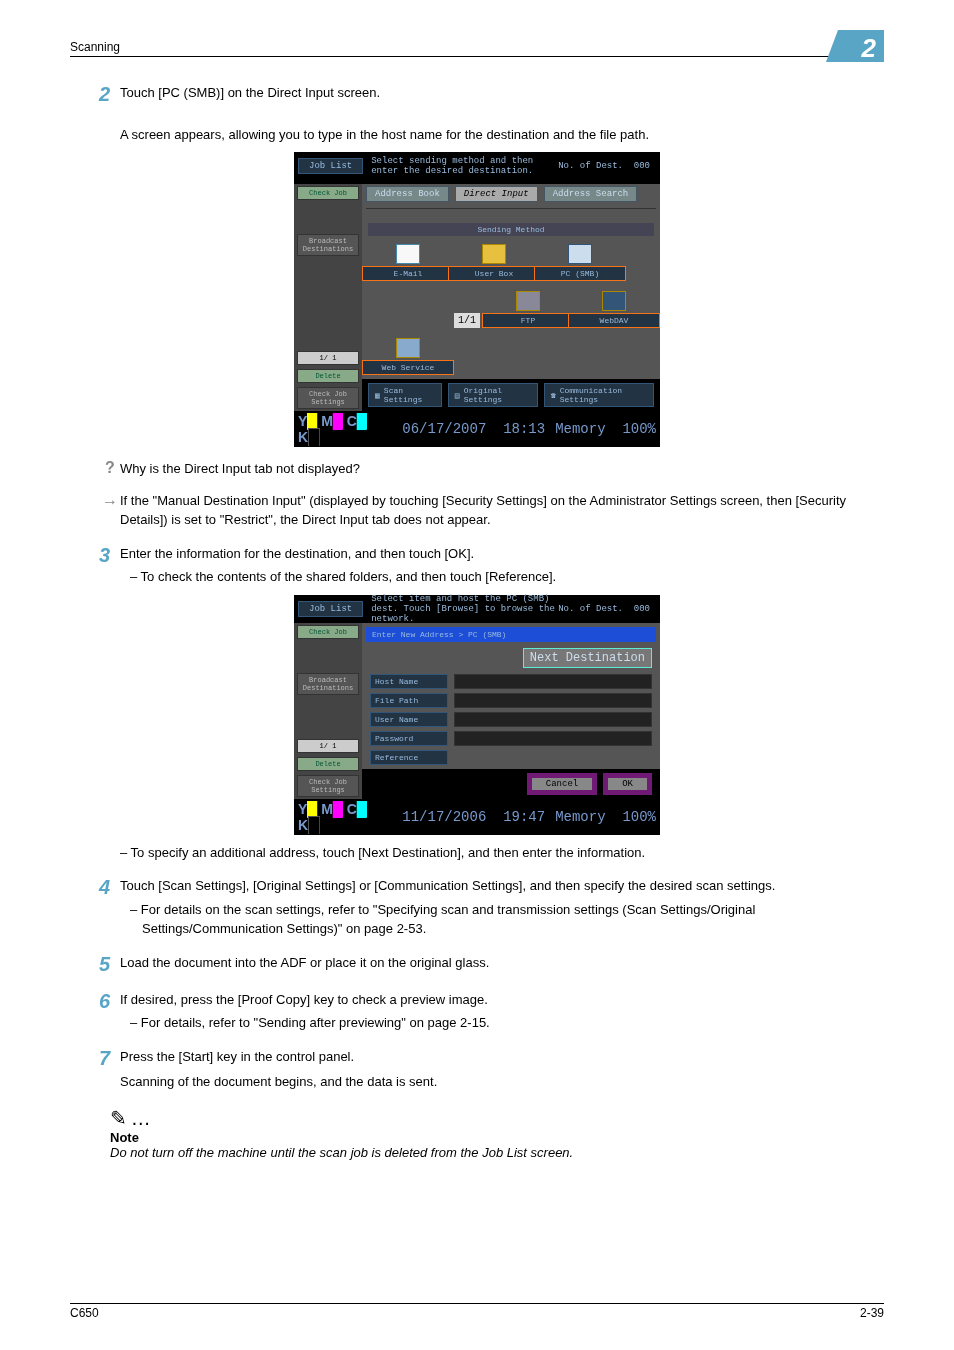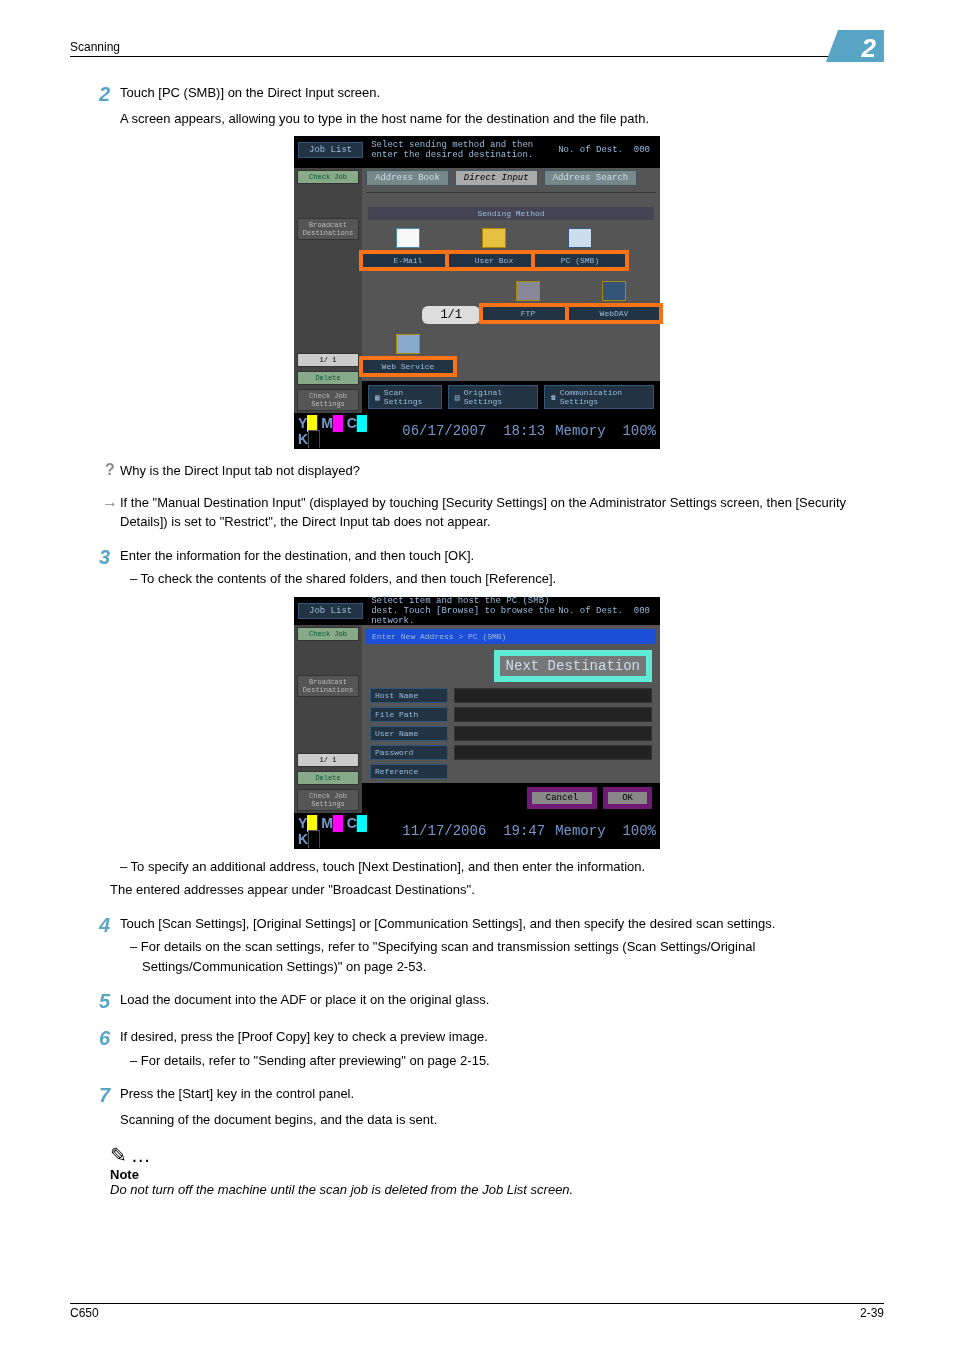--- a/index.html
+++ b/index.html
@@ -40,51 +40,51 @@
   .body-area { display:flex; }
   .meth-head { background:#445; color:#9bd; text-align:center; padding:2px; margin:4px 6px; font-size:8px; }
   .tiles { display:flex; flex-wrap:wrap; gap:10px; padding:4px 8px; align-items:flex-end; }
   .tile-col { display:flex; flex-direction:column; align-items:center; width:76px; }
   .icon-box { width:22px; height:18px; background:#e8c040; border:1px solid #a80; margin-bottom:2px; }
   .icon-box.mail { background:#f8f8f8; border-color:#48a; }
   .icon-box.pc { background:#cde; border-color:#357; }
   .icon-box.ftp { background:#889; }
   .icon-box.dav { background:#357; }
   .icon-box.ws { background:#8ac; }
-  .tile-btn { background:#234; color:#9bd; border:4px solid #f97316; width:74px; text-align:center; padding:2px 8px; font-size:8px; }
-  .page-ind { background:#ddd; color:#000; padding:2px 18px; font-size:12px; margin-left:auto;border-radius:6px; }
+  .tile-btn { background:#234; color:#9bd; border:1px solid #f97316; width:74px; text-align:center; padding:2px 8px; font-size:8px; }
+  .page-ind { background:#ddd; color:#000; padding:2px 4px; font-size:10px; margin-left:auto; }
   .bot-bar { display:flex; background:#000; padding:4px 6px; gap:6px; }
   .bb-btn { background:#234; color:#9bd; border:1px solid #357; padding:2px 6px; font-size:8px; display:flex; align-items:center; gap:4px; }
   .status { background:#000; color:#79c; display:flex; align-items:center; gap:10px; padding:2px 4px; font-size:14px; }
   .sq { font-weight:bold; font-family:Arial; }
   .sq .y { background:#ff0; color:#ff0; } .sq .m { background:#f0f; color:#f0f; } .sq .c { background:#0ff; color:#0ff; } .sq .k { background:#000; color:#000; border:1px solid #555;}
   .breadcrumb { background:#1d4ed8; color:#9bd; padding:3px 6px; margin:4px; font-size:8px; }
   .field-row { display:flex; margin:4px 8px; gap:6px; }
   .field-lbl { background:#234; color:#9bd; border:1px solid #357; width:68px; padding:2px 4px; font-size:8px; }
   .field-val { flex:1; background:#222; border:1px solid #333; }
-  .nd-btn { background:#777; color:#cde; border:6px solid #5eead4; padding:2px 6px; font-size:14px;margin-left:13px; }
+  .nd-btn { background:#777; color:#cde; border:1px solid #5eead4; padding:2px 6px; font-size:12px;margin-left:13px; }
   .ok-bar { display:flex; justify-content:flex-end; gap:6px; padding:4px 8px; background:#000; }
   .ok-btn { background:#888; color:#000; border:5px solid #701a75; padding:1px 14px; font-size:9px; }
 </style>
 </head>
 <body>
 
 <div class="page">
   <div class="run-head">
     <span class="run-head-left">Scanning</span>
   </div>
   <div class="tab">2</div>
 
   <div class="content">
 
     <div class="step">
       <div class="step-num">2</div>
       <div class="step-body">
         <div>Touch [PC (SMB)] on the Direct Input screen.</div>
-        <div style="margin-top:6px">A screen appears, allowing you to type in the host name for the destination and the file path.</div>
+        <div style="margin-top:22px">A screen appears, allowing you to type in the host name for the destination and the file path.</div>
       </div>
     </div>
 
     <div class="shot">
       <div class="shot-top">
         <span class="jl-btn">Job List</span>
         <span class="shot-msg">Select sending method and then enter the desired destination.</span>
         <span class="dest-box"><span>No. of Dest.</span>&nbsp;&nbsp;<span>000</span></span>
       </div>
       <div class="row2">
@@ -223,21 +223,20 @@
       </div>
       <div class="status">
         <span class="sq">Y<span class="y">█</span> M<span class="m">█</span> C<span class="c">█</span> K<span class="k">█</span></span>
         <span><span>11/17/2006</span>&nbsp;&nbsp;<span>19:47</span></span>
         <span><span>Memory</span>&nbsp;&nbsp;<span>100%</span></span>
       </div>
     </div>
 
     <div class="indent-body">
       <div class="sub">To specify an additional address, touch [Next Destination], and then enter the information.</div>
-      <div style="margin-top:4px">The entered addresses appear under "Broadcast Destinations".</div>
     </div>
 
     <div class="step">
       <div class="step-num">4</div>
       <div class="step-body">
         <div>Touch [Scan Settings], [Original Settings] or [Communication Settings], and then specify the desired scan settings.</div>
         <div class="sub">For details on the scan settings, refer to "Specifying scan and transmission settings (Scan Settings/Original Settings/Communication Settings)" on page 2-53.</div>
       </div>
     </div>
 

